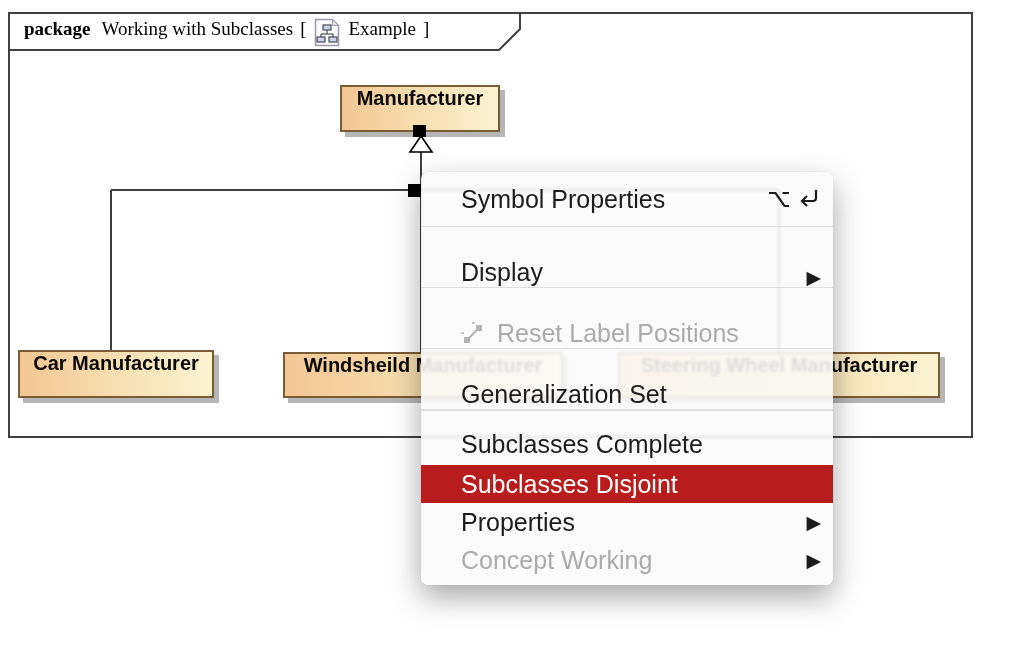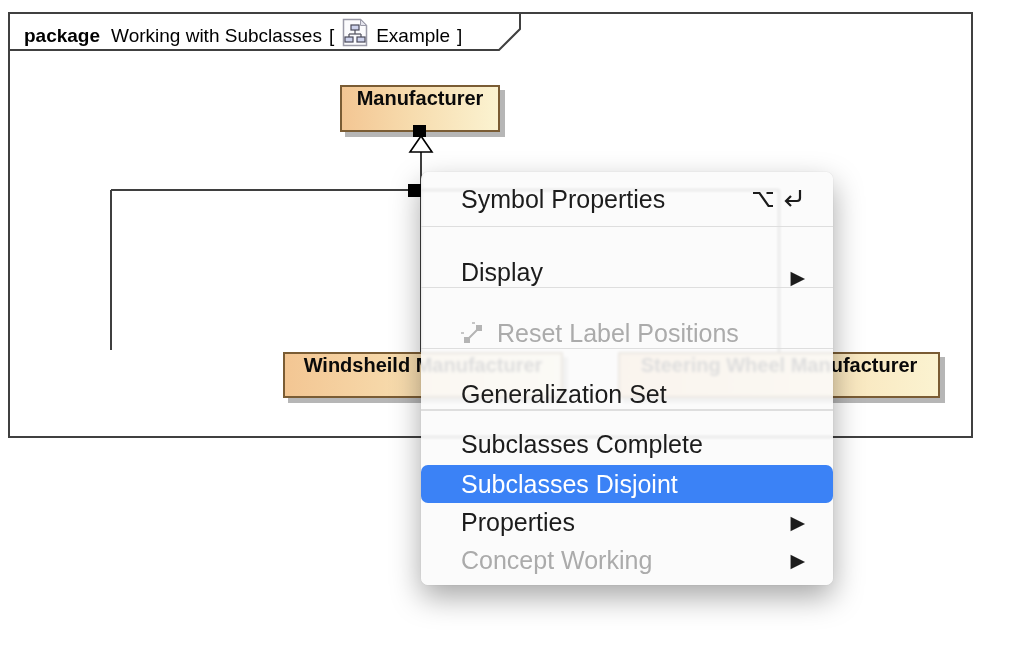--- a/index.html
+++ b/index.html
@@ -7,22 +7,22 @@
     position:relative;width:1010px;height:660px;overflow:hidden;
     background:#ffffff;font-family:"Liberation Sans",sans-serif;
   }
   
   #frame{
     position:absolute;left:8px;top:12px;width:965px;height:426px;
     border:2px solid #404040;box-sizing:border-box;background:transparent;
   }
   #tabwrap{position:absolute;left:8px;top:12px;width:514px;height:40px;z-index:4;}
   #tabtext{
-    position:absolute;left:24px;top:18px;z-index:5;display:flex;align-items:flex-end;gap:7px;
-    font-size:19px;color:#000;white-space:nowrap;
+    position:absolute;left:24px;top:18px;z-index:5;display:flex;align-items:flex-start;gap:7px;
+    font-size:19px;color:#000;white-space:nowrap;font-family:Liberation Serif, serif;
   }
   #tabtext .kw{font-weight:bold;margin-right:4px;}
   
   .classbox{
     position:absolute;display:flex;align-items:flex-start;justify-content:center;
     background:linear-gradient(90deg,#F3C693 0%,#F7DCAE 45%,#FBF3D1 100%);
     border:2px solid #7A5C34;box-sizing:border-box;
     box-shadow:5px 5px 0 #B6B6B6;
     font-weight:bold;font-size:20px;color:#0a0a0a;white-space:nowrap;z-index:2;
   }
@@ -31,29 +31,29 @@
   #menu{
     position:absolute;left:421px;top:172px;width:412px;z-index:10;
     background:rgba(250,250,250,0.88);
     -webkit-backdrop-filter:blur(1.5px);backdrop-filter:blur(1.5px);
     border-radius:7px;
     box-shadow:0 12px 30px rgba(0,0,0,0.35),0 0 1px rgba(0,0,0,0.25);
     padding-bottom:6px;box-sizing:border-box;
   }
   .mi{
     display:flex;align-items:center;justify-content:space-between;
-    padding:0 28px 0 40px;font-size:25px;color:#1c1c1c;box-sizing:border-box;
+    padding:0 12px 0 40px;font-size:25px;color:#1c1c1c;box-sizing:border-box;
   }
   .mi .lab{display:flex;align-items:center;gap:12px;white-space:nowrap;}
   .mi.first{height:54px;}
   .mi.tall{height:60px;align-items:flex-end;}
   .mi.compact{height:38px;}
   .mi.lead{height:42px;}
   .mi.disabled{color:#ABABAB;}
-  .mi.highlight{background:#3b82f6;color:#ffffff;border-radius:7px;}
+  .mi.highlight{background:#b91c1c;color:#ffffff;}
   .sep{height:1px;background:#DEDEDE;margin:0;}
   .gap{height:12px;}
   .arrow{font-size:19px;color:#1c1c1c;line-height:1;}
   .shortcut{display:flex;align-items:center;gap:4px;}
   svg{display:block;}
 </style>
 </head>
 <body>
 
 <div id="stage">
@@ -81,20 +81,23 @@
         <rect x="4" y="19" width="8" height="5" fill="#CDD2EC" stroke="#4A4A5A" stroke-width="1.2"></rect>
         <rect x="16" y="19" width="8" height="5" fill="#CDD2EC" stroke="#4A4A5A" stroke-width="1.2"></rect>
       </svg>
     </span>
     <span>Example</span>
     <span>]</span>
   </div>
 
   <div class="classbox" style="left:340px;top:85px;width:160px;height:47px;">
     <span>Manufacturer</span>
+  </div>
+  <div class="classbox" style="left:18px;top:350px;width:196px;height:48px;">
+    <span>Car Manufacturer</span>
   </div>
   <div class="classbox" style="left:283px;top:352px;width:280px;height:46px;">
     <span>Windsheild Manufacturer</span>
   </div>
   <div class="classbox" style="left:618px;top:352px;width:322px;height:46px;">
     <span>Steering Wheel Manufacturer</span>
   </div>
 
   <svg id="connector-layer" width="1010" height="660">
     <line x1="421" y1="151" x2="421" y2="190" stroke="#3F3F3F" stroke-width="2"></line>

